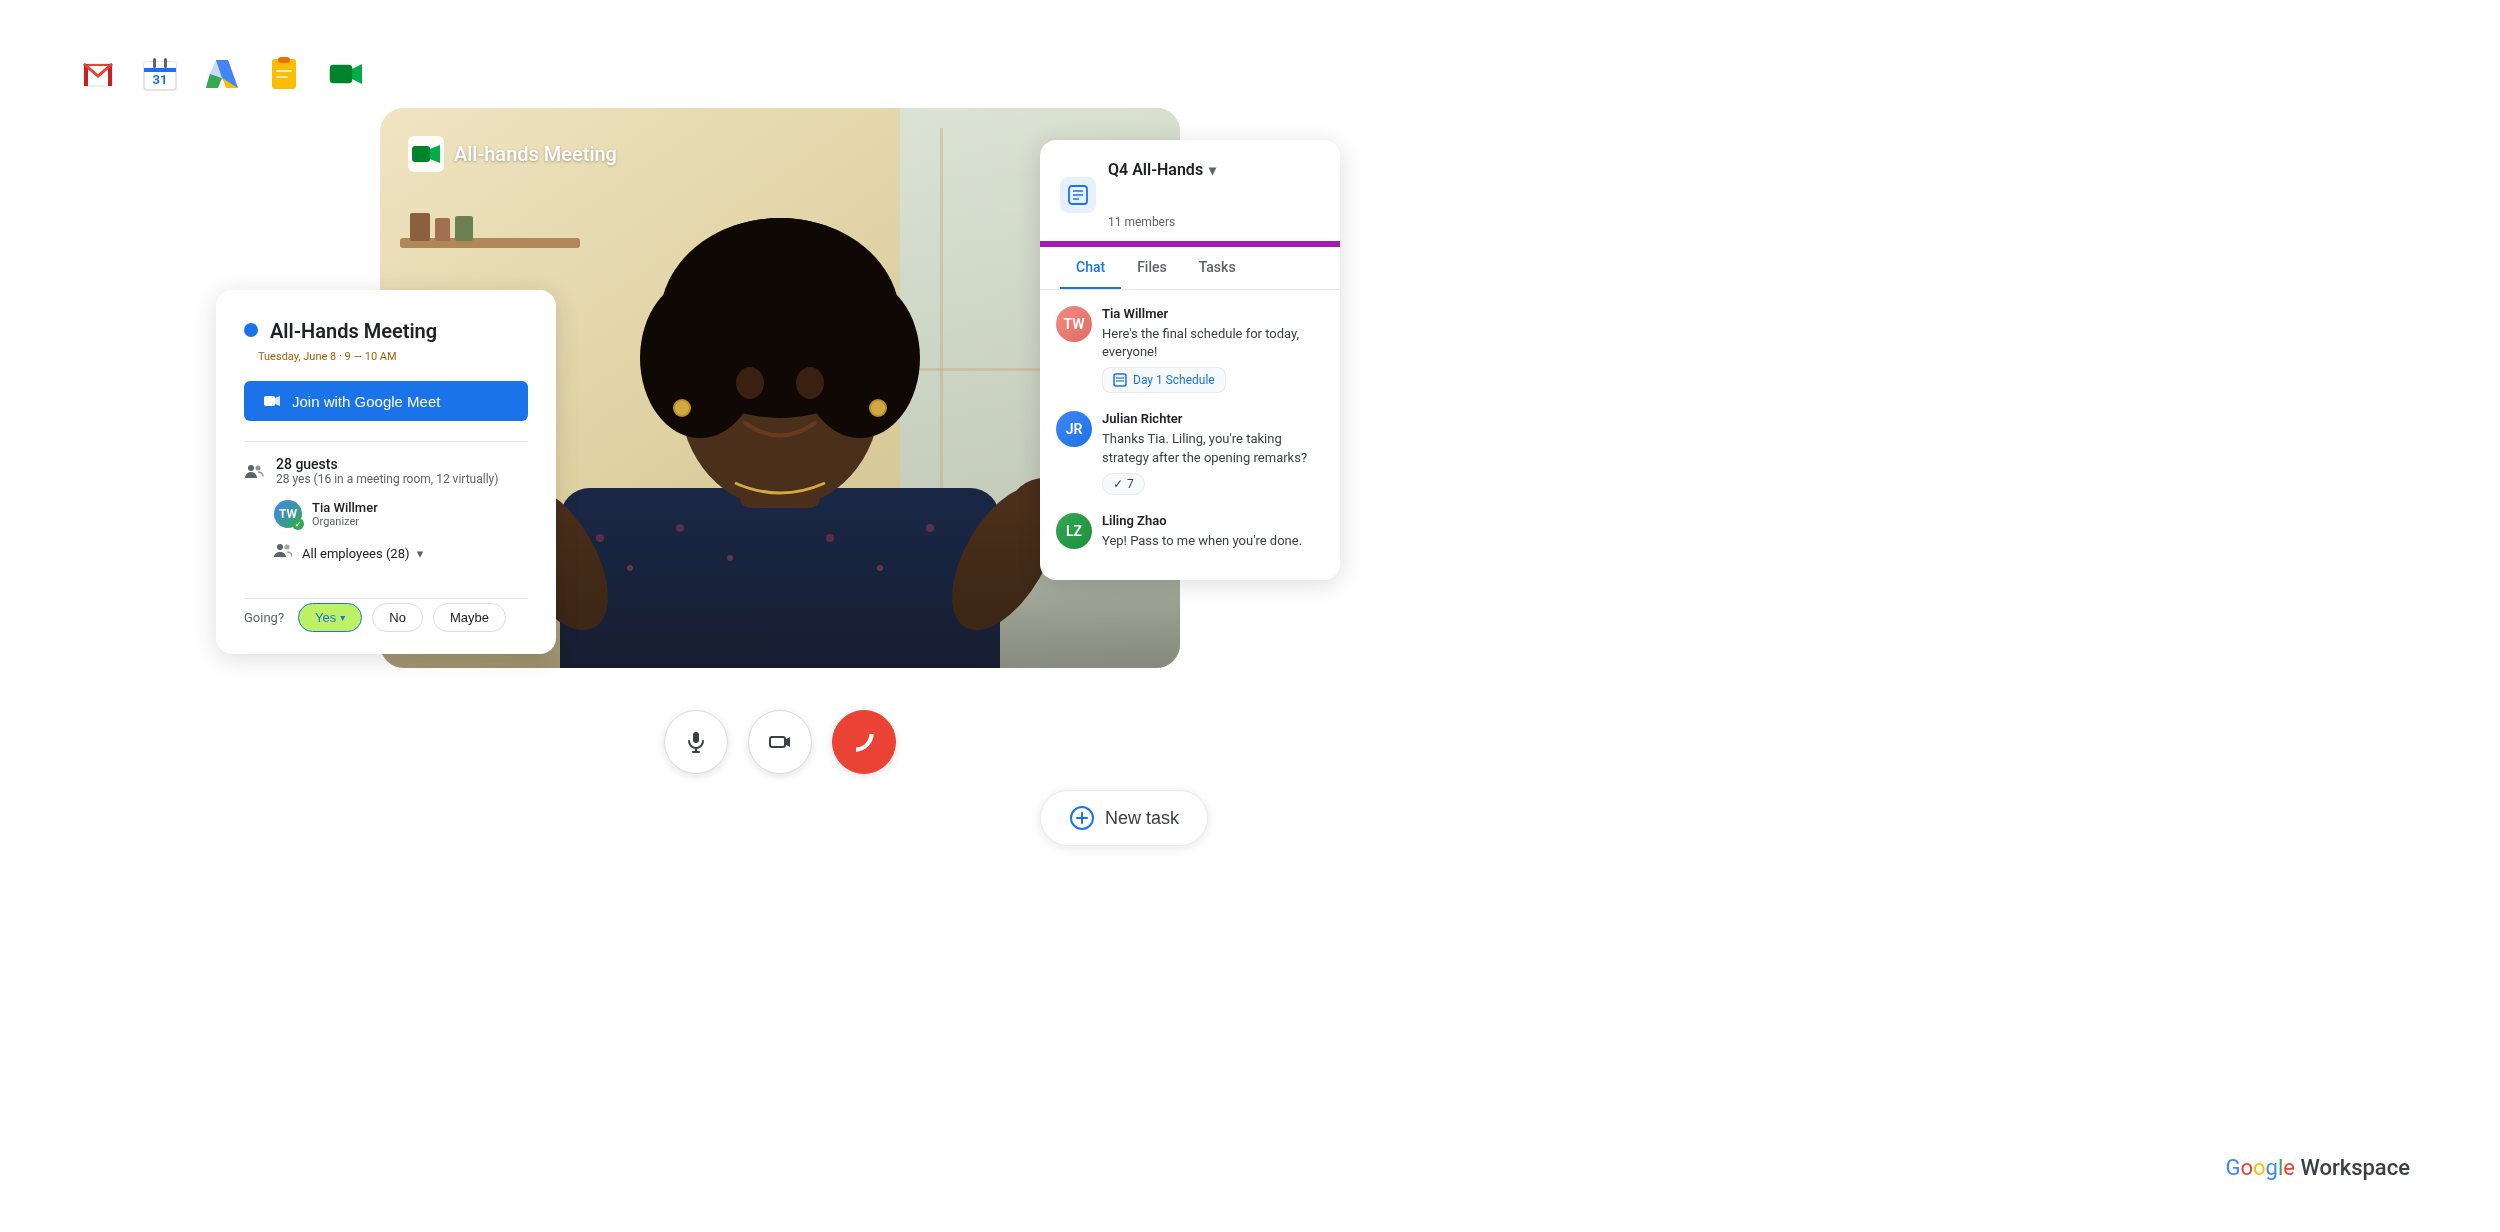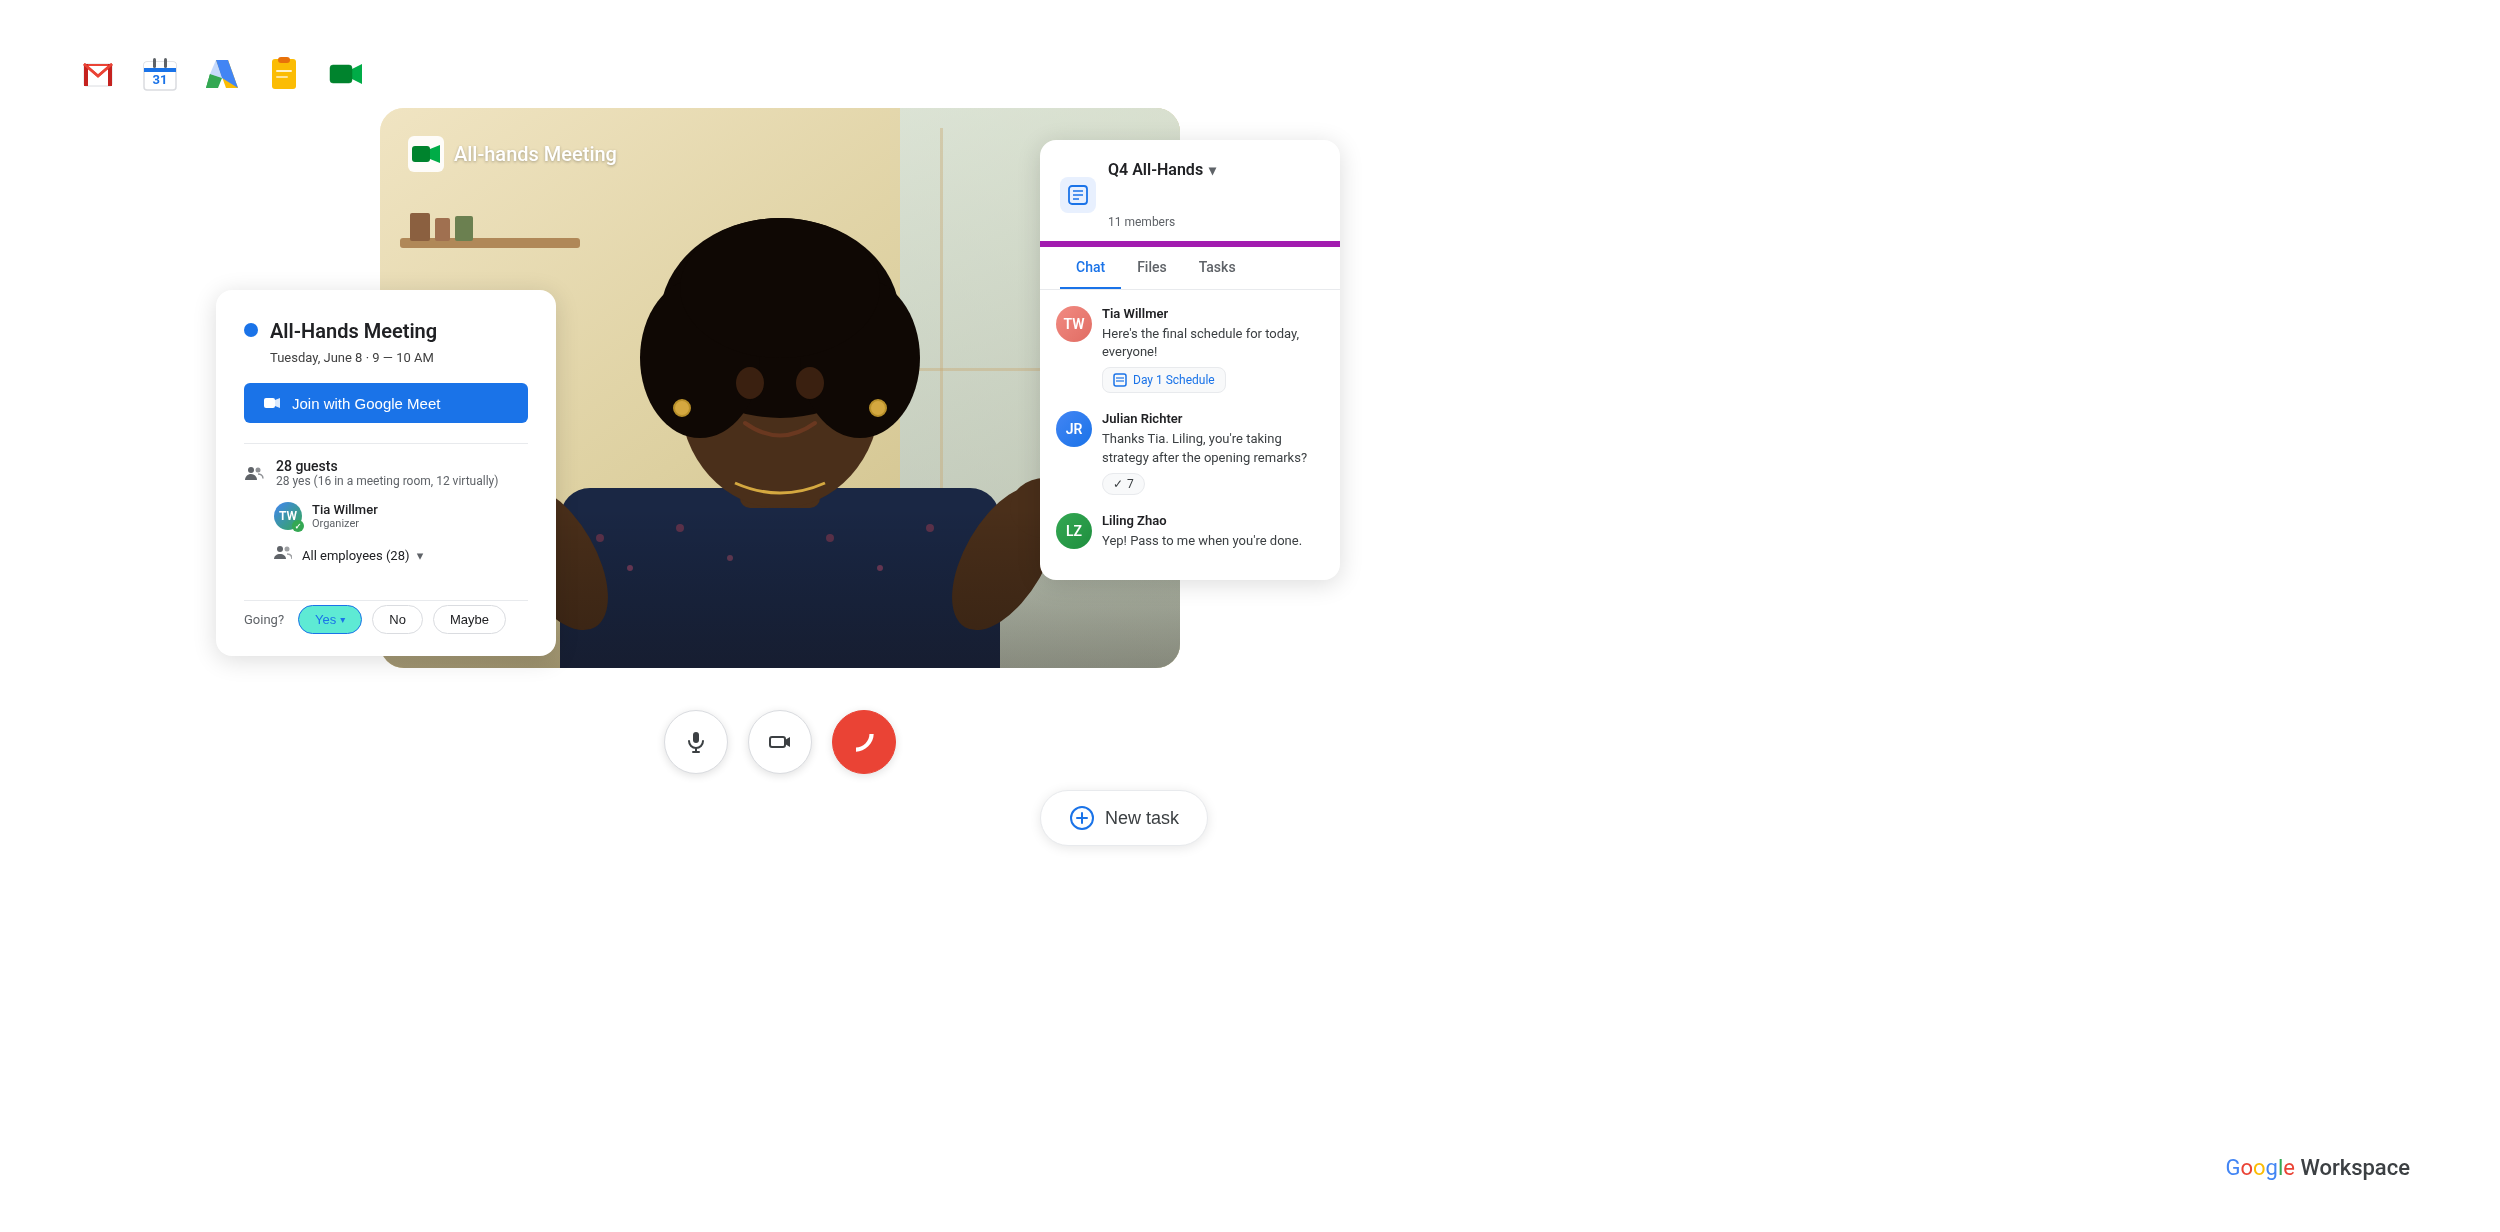--- a/index.html
+++ b/index.html
@@ -108,23 +108,23 @@
     }
 
     .event-title {
       font-size: 20px;
       font-weight: 600;
       color: #202124;
       line-height: 1.3;
     }
 
     .event-date {
-      font-size: 13px;
-      color: #404040;
-      margin-left: 26px;
+      font-size: 11px;
+      color: #a16207;
+      margin-left: 14px;
       margin-bottom: 18px;
     }
 
     .meet-join-btn {
       display: flex;
       align-items: center;
       gap: 10px;
       background: #1a73e8;
       color: white;
       border: none;
@@ -252,21 +252,21 @@
       padding: 6px 16px;
       border-radius: 20px;
       border: 1px solid #dadce0;
       font-size: 13px;
       cursor: pointer;
       background: white;
       color: #202124;
     }
 
     .rsvp-btn.selected {
-      background: #5eead4;
+      background: #bef264;
       border-color: #1a73e8;
       color: #1a73e8;
       display: flex;
       align-items: center;
       gap: 4px;
     }
 
     .dropdown-arrow {
       font-size: 10px;
     }

